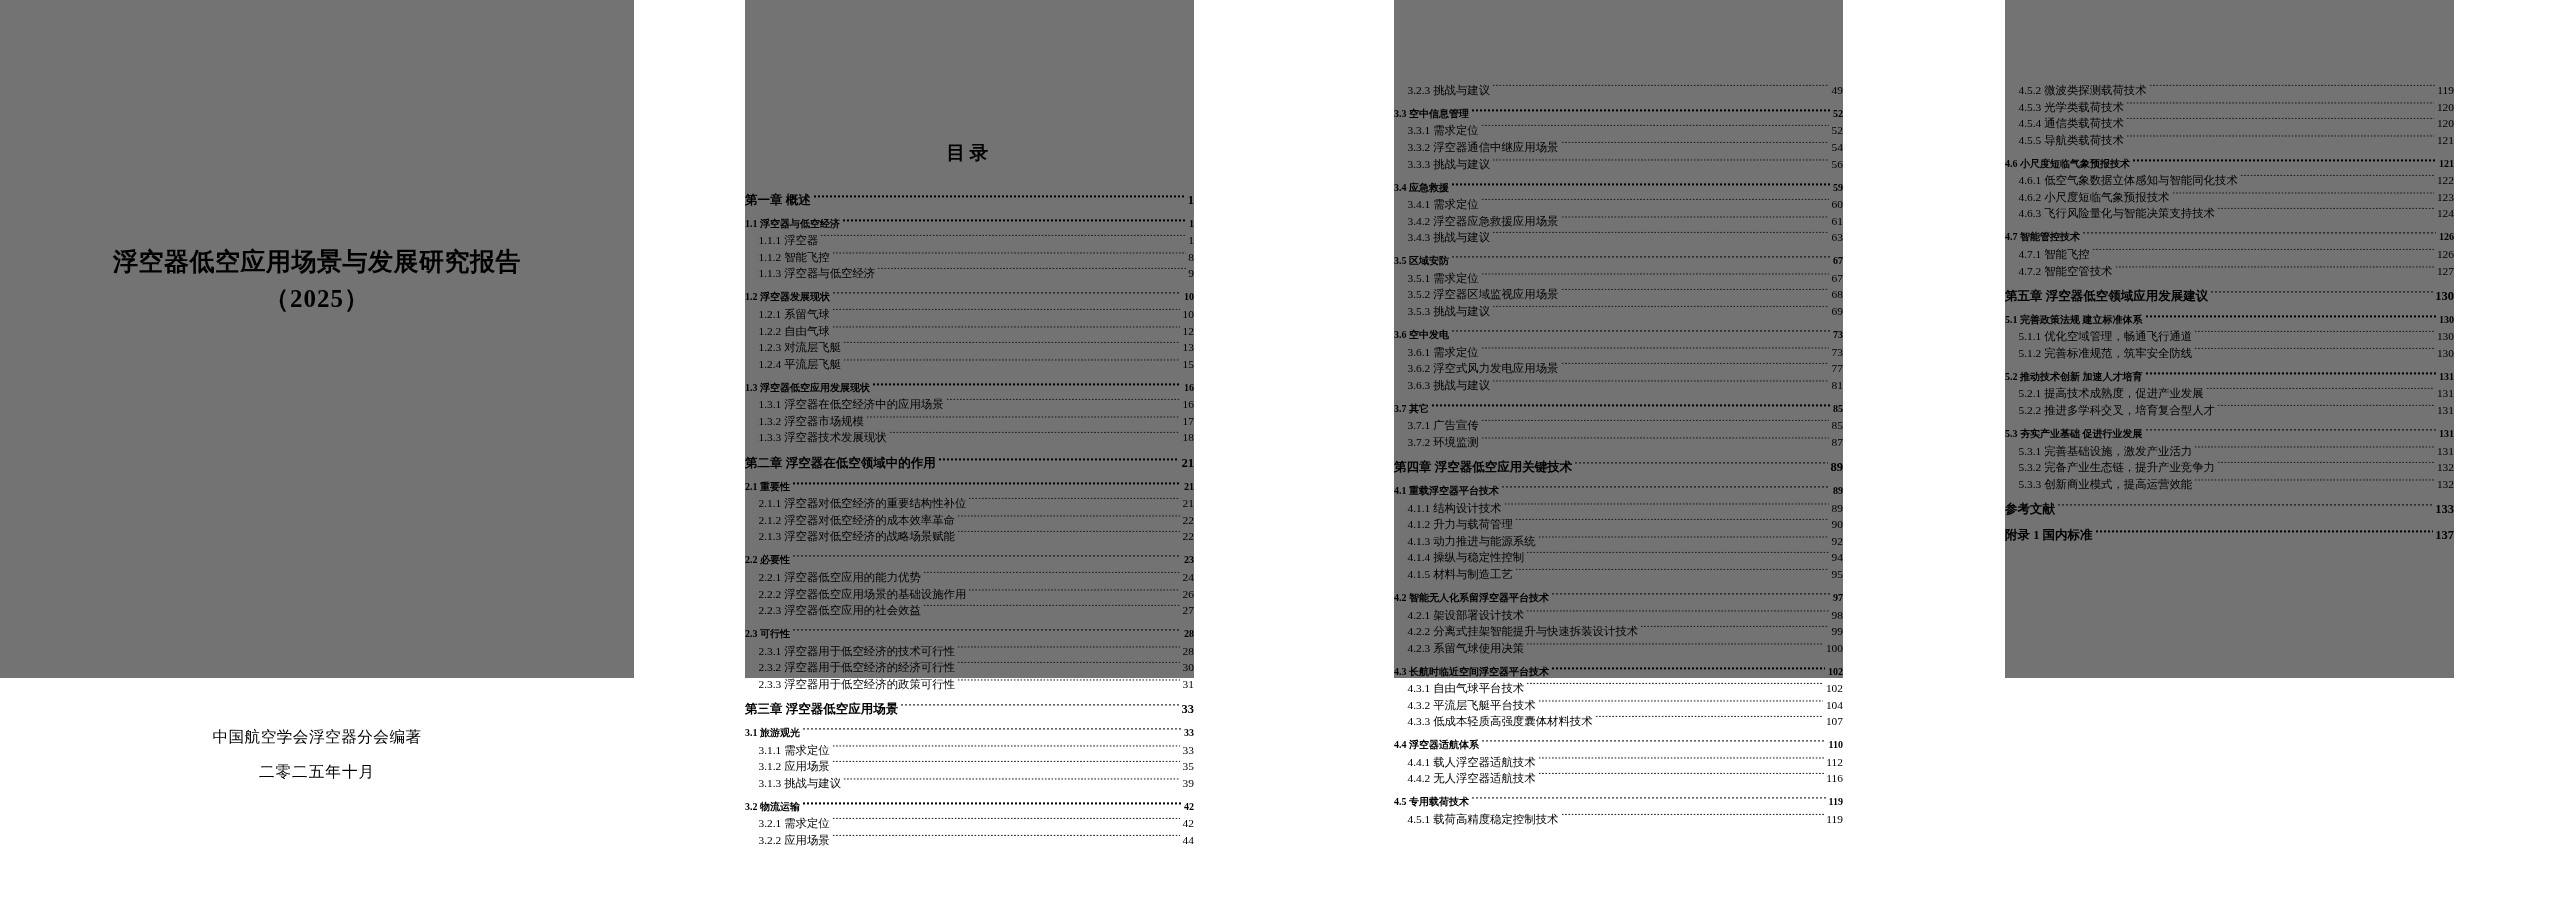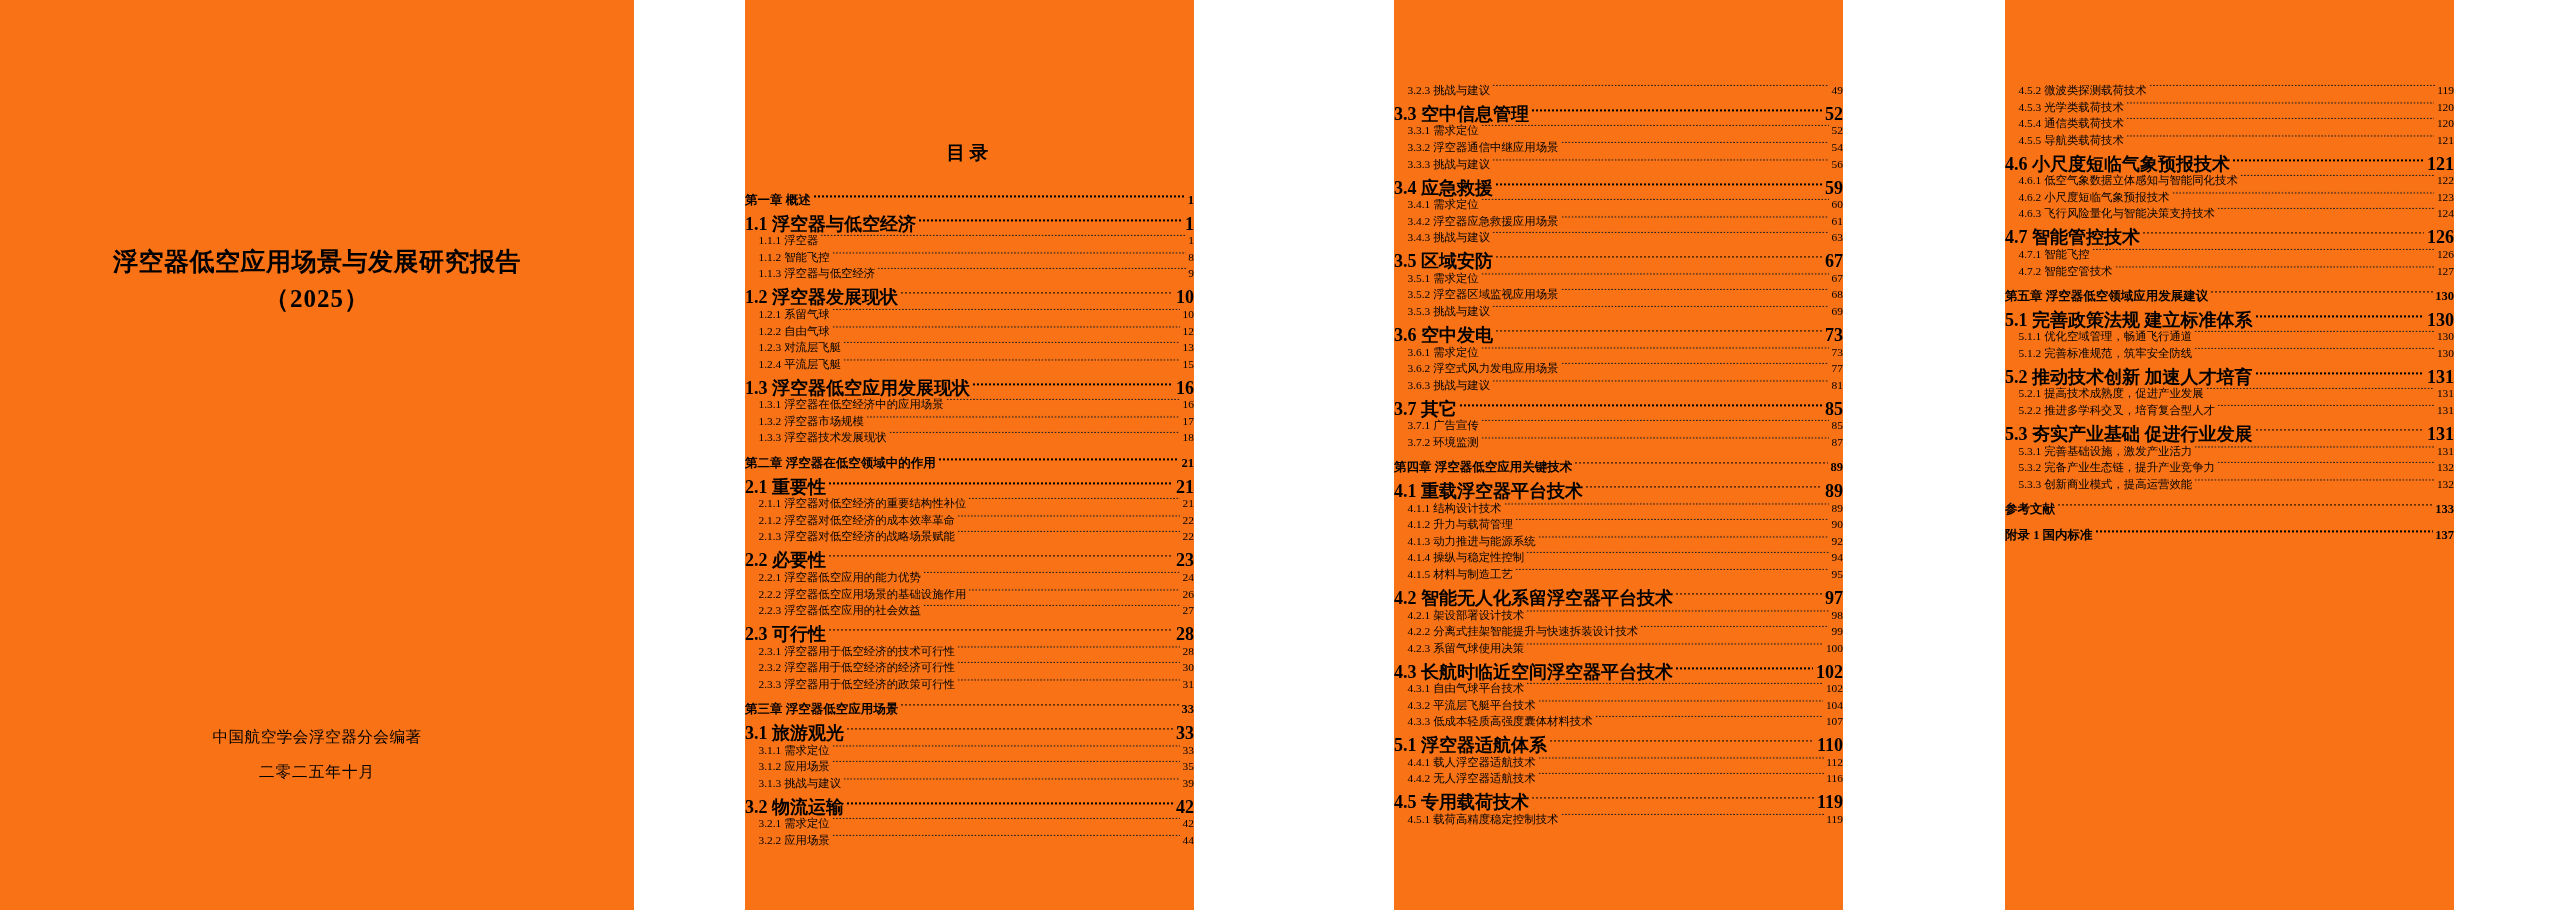--- a/index.html
+++ b/index.html
@@ -1,20 +1,20 @@
 <!DOCTYPE html>
 <html style="font-size:8.3px"><head>
 <meta charset="utf-8">
 <style>
   html,body{margin:0;padding:0;background:#ffffff;}
   body{font-family:"Liberation Serif","DejaVu Serif",serif;color:#000;}
   .stage{position:relative;width:2576px;height:910px;background:#fff;overflow:hidden;}
 
   
-  .page{position:absolute;top:0;height:910px;background:#f97316;}
+  .page{position:absolute;top:0;height:678px;background:#737373;}
   .page-cover{left:0;width:634px;}
   .cover-title{position:absolute;left:0;width:100%;text-align:center;
     font-size:25px;font-weight:700;letter-spacing:0.5px;line-height:1.15;}
   .cover-title.l1{top:248px;text-align:center;}
   .cover-title.l2{top:285px;letter-spacing:1px;font-family:Liberation Serif, serif;}
   .cover-author{position:absolute;top:727px;left:0;width:100%;text-align:center;
     font-size:15.6px;letter-spacing:0.5px;}
   .cover-date{position:absolute;top:762px;left:0;width:100%;text-align:center;
     font-size:15.6px;letter-spacing:1px;}
 
@@ -32,21 +32,21 @@
 
   .toc-entry{display:flex;line-height:16.6px;font-size:11.4px;}
   .toc-entry .lab{white-space:nowrap;}
   .toc-entry .pg{white-space:nowrap;}
   .toc-entry .dots{flex:1 1 auto;margin:0 2.6px 0 2.1px;
     background-image:radial-gradient(circle,#1c1c1c 0.6px,rgba(0,0,0,0) 0.7px);
     background-size:3.3px 100%;background-repeat:repeat-x;
     background-position:left calc(100% - 4.7px);}
   .toc-entry.sub{padding-left:13.5px;}
   .toc-entry.section,.toc-entry.chapter{font-weight:700;}
-  .toc-entry.section{margin-top:7.3px;font-size:18px;}
+  .toc-entry.section{margin-top:7.3px;font-size:10px;}
   .toc-entry.chapter{margin-top:8.8px;font-size:12.5px;}
   .toc-entry.section .dots,.toc-entry.chapter .dots{
     background-image:radial-gradient(circle,#000 0.9px,rgba(0,0,0,0) 1px);
     background-size:4px 100%;background-position:left calc(100% - 4.2px);}
 </style>
 </head>
 <body>
 
 <div class="stage">
 
@@ -409,21 +409,21 @@
           <span class="lab">4.3.2 平流层飞艇平台技术</span>
           <span class="dots"></span>
           <span class="pg">104</span>
         </div>
         <div class="toc-entry sub">
           <span class="lab">4.3.3 低成本轻质高强度囊体材料技术</span>
           <span class="dots"></span>
           <span class="pg">107</span>
         </div>
         <div class="toc-entry section">
-          <span class="lab">5.1 浮空器适航体系</span>
+          <span class="lab">4.4 浮空器适航体系</span>
           <span class="dots"></span>
           <span class="pg">110</span>
         </div>
         <div class="toc-entry sub">
           <span class="lab">4.4.1 载人浮空器适航技术</span>
           <span class="dots"></span>
           <span class="pg">112</span>
         </div>
         <div class="toc-entry sub">
           <span class="lab">4.4.2 无人浮空器适航技术</span>

